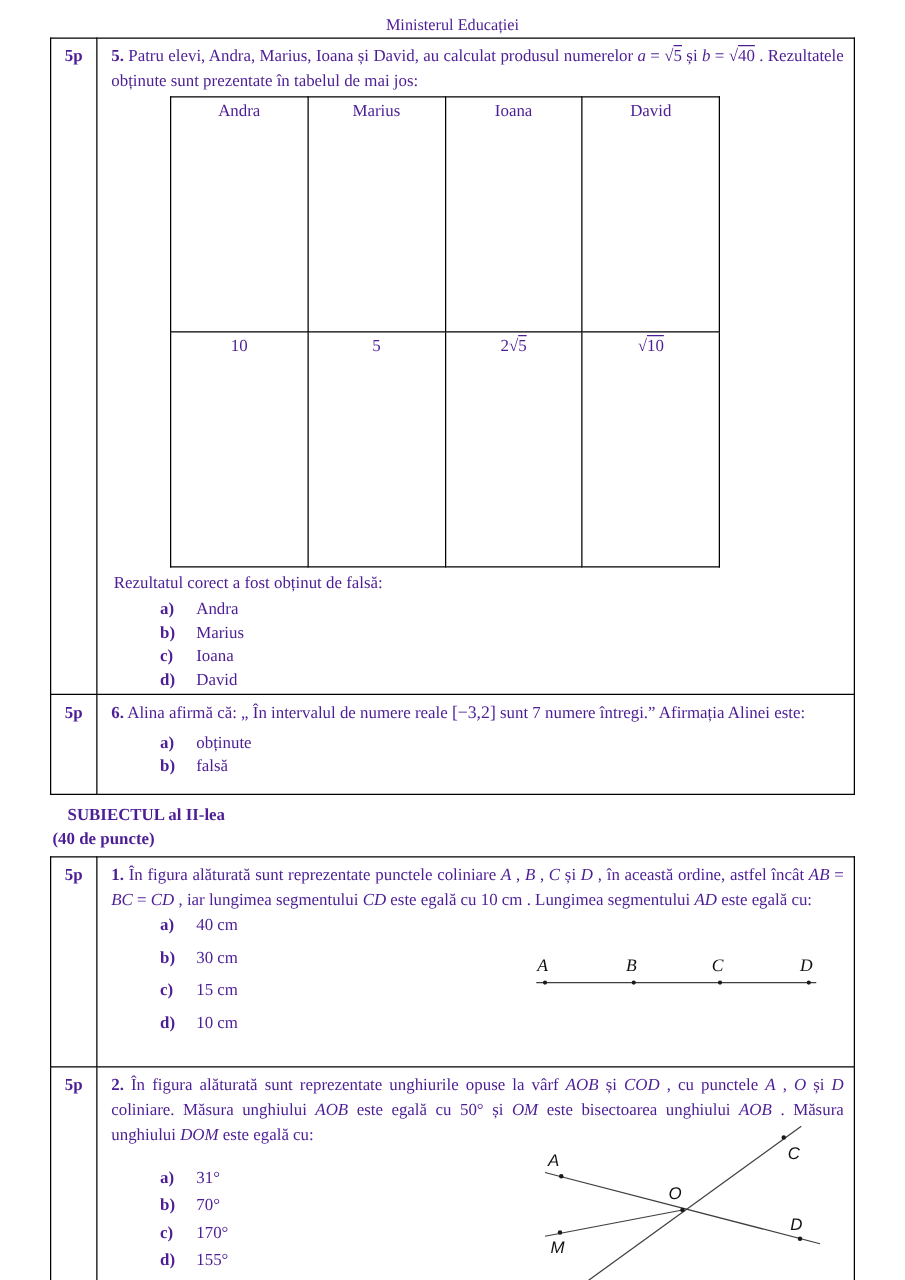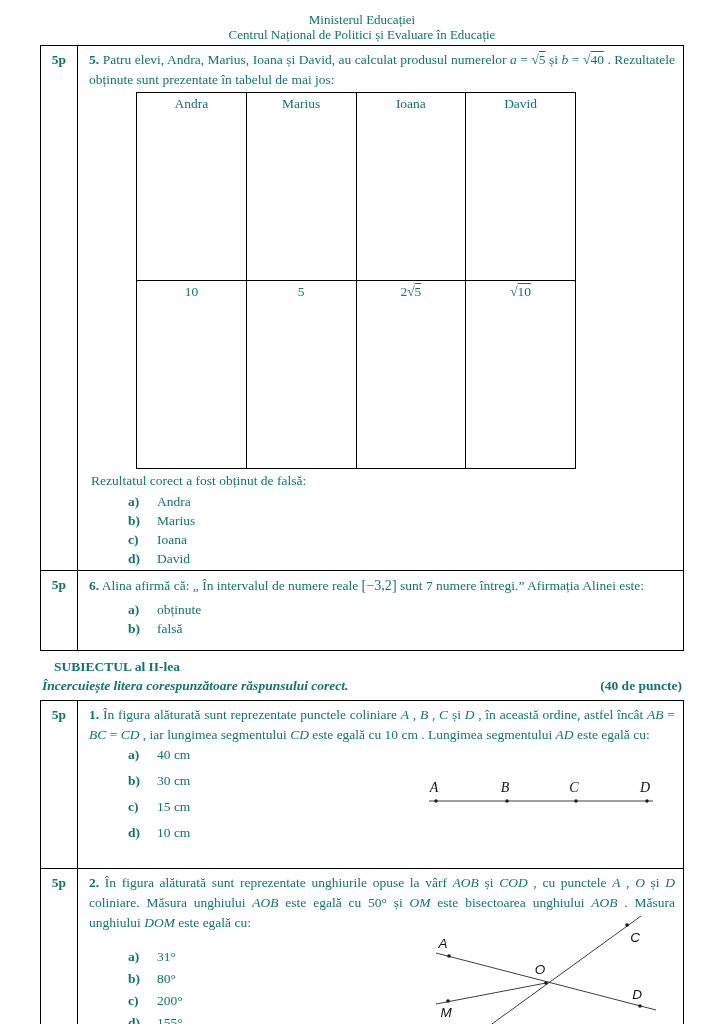--- a/index.html
+++ b/index.html
@@ -1,17 +1,17 @@
 <!DOCTYPE html>
 <html><head>
 <meta charset="utf-8">
 <style>
   html,body{margin:0;padding:0;background:#fff;}
   .page{box-sizing:border-box;width:724px;height:1024px;padding:12px 40px 0 40px;
-        font-family:"Liberation Serif","DejaVu Serif",serif;font-size:13.5px;color:#0f766e;
+        font-family:"Liberation Serif","DejaVu Serif",serif;font-size:13.5px;color:#4c1d95;
         position:relative;overflow:hidden;}
   .doc-header{text-align:center;font-size:13px;line-height:15px;margin-bottom:3px;}
   table.qtable{border-collapse:collapse;width:100%;table-layout:fixed;}
   .qtable td{border:1px solid #000;vertical-align:top;}
   td.pts{text-align:center;font-weight:bold;padding-top:6px;}
   td.content{padding:4px 8px 2px 11px;position:relative;}
   p.qtext{margin:0;text-align:justify;line-height:20px;}
   b.qnum{font-weight:bold;}
   .mv{font-style:italic;font-family:"Liberation Serif","DejaVu Serif",serif;}
   .rad{white-space:nowrap;}
@@ -37,21 +37,20 @@
   .ft{font-family:"Liberation Serif","DejaVu Serif",serif;font-style:italic;font-size:14px;fill:#111;text-anchor:middle;}
   .fts{font-family:"Liberation Sans","DejaVu Sans",sans-serif;font-style:italic;font-size:13.5px;fill:#111;text-anchor:middle;}
 </style>
 </head>
 <body>
 
 <div class="page">
 
   <div class="doc-header">
     <div>Ministerul Educației</div>
-    <div>Centrul Național de Politici și Evaluare în Educație</div>
   </div>
 
   <table class="qtable">
     <colgroup>
         <col style="width:37px">
         <col>
       </colgroup>
     <tbody>
         <tr class="r5">
       <td class="pts">5p</td>
@@ -90,21 +89,20 @@
           <div class="opt"><b class="letter">a)</b><span>obținute</span></div>
           <div class="opt"><b class="letter">b)</b><span>falsă</span></div>
         </div>
       </td>
     </tr>
   </tbody>
     </table>
 
   <div class="s2head">SUBIECTUL al II-lea</div>
   <div class="instr">
-    <span class="instr-text">Încercuiește litera corespunzătoare răspunsului corect.</span>
     <span class="instr-pts">(40 de puncte)</span>
   </div>
 
   <table class="qtable">
     <colgroup>
         <col style="width:37px">
         <col>
       </colgroup>
 
     <tbody>
@@ -131,22 +129,22 @@
         </svg>
       </td>
     </tr>
 
     <tr class="rq2">
       <td class="pts">5p</td>
       <td class="content">
         <p class="qtext"><b class="qnum">2.</b> <span>În figura alăturată sunt reprezentate unghiurile opuse la vârf <i class="mv">AOB</i> și <i class="mv">COD</i> , cu punctele <i class="mv">A</i> , <i class="mv">O</i> și <i class="mv">D</i> coliniare. Măsura unghiului <i class="mv">AOB</i> este egală cu 50° și <i class="mv">OM</i> este bisectoarea unghiului <i class="mv">AOB</i> . Măsura unghiului <i class="mv">DOM</i> este egală cu:</span></p>
         <div class="opts opts-q2" style="margin-top:14px;">
           <div class="opt"><b class="letter">a)</b><span>31°</span></div>
-          <div class="opt"><b class="letter">b)</b><span>80°</span></div>
-          <div class="opt"><b class="letter">c)</b><span>200°</span></div>
+          <div class="opt"><b class="letter">b)</b><span>70°</span></div>
+          <div class="opt"><b class="letter">c)</b><span>170°</span></div>
           <div class="opt"><b class="letter">d)</b><span>155°</span></div>
         </div>
         <svg class="figabs" style="left:346px;top:41px;" viewBox="0 0 240 150" width="240" height="150">
           <line class="fl" x1="12" y1="43" x2="232" y2="100"></line>
           <line class="fl" x1="32" y1="140" x2="217" y2="6"></line>
           <line class="fl" x1="122" y1="73" x2="12" y2="94"></line>
           <circle class="fd" cx="122" cy="73" r="1.8"></circle>
           <circle class="fd" cx="25" cy="46" r="1.8"></circle>
           <circle class="fd" cx="203" cy="15" r="1.8"></circle>
           <circle class="fd" cx="24" cy="91" r="1.8"></circle>

